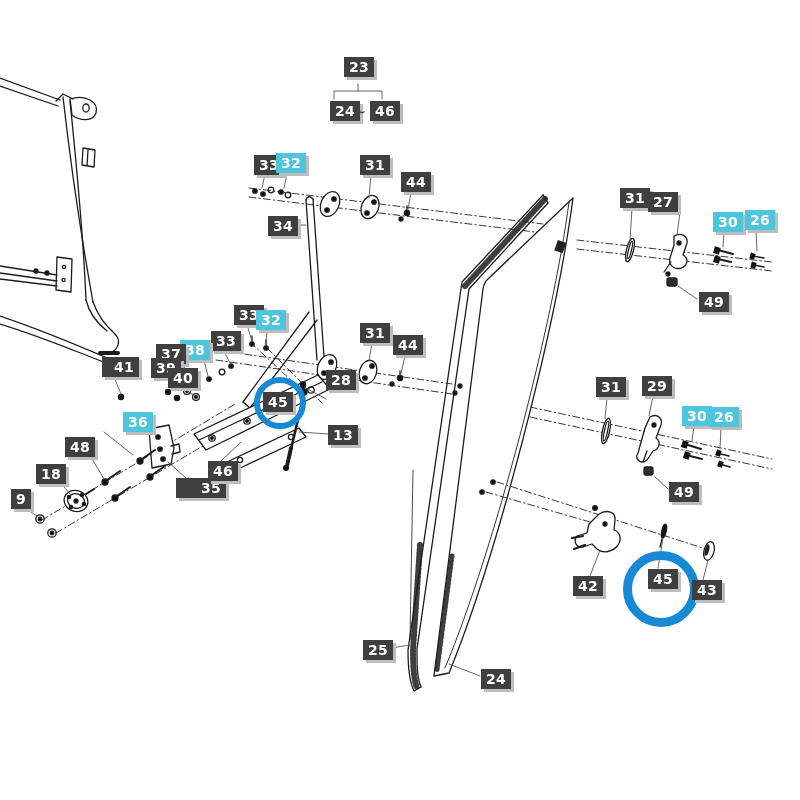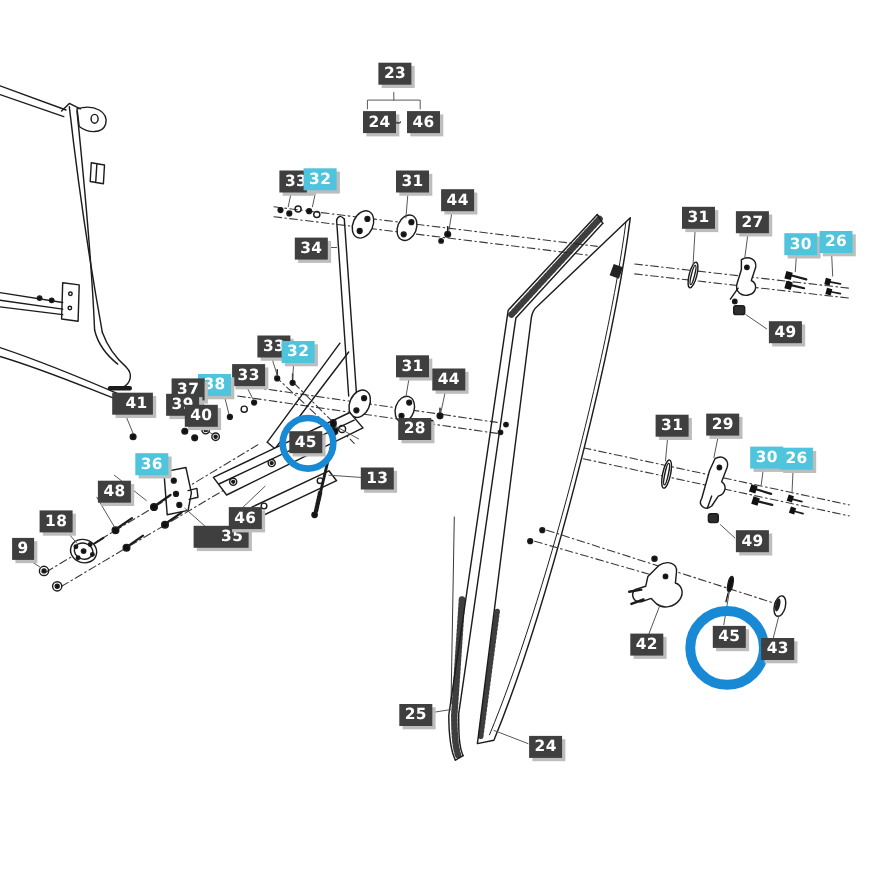--- a/index.html
+++ b/index.html
@@ -294,39 +294,39 @@
       <div class="part-label dark" style="left: 344px; top: 57px;">23</div>
       <div class="part-label dark" style="left: 330px; top: 101px;">24</div>
       <div class="part-label plain" style="left: 355px; top: 104px;">~</div>
       <div class="part-label dark" style="left: 370px; top: 101px;">46</div>
       <div class="part-label dark" style="left: 254px; top: 155px;">33</div>
       <div class="part-label cyan" style="left: 276px; top: 153px;">32</div>
       <div class="part-label dark" style="left: 360px; top: 155px;">31</div>
       <div class="part-label dark" style="left: 401px; top: 172px;">44</div>
       <div class="part-label dark" style="left: 268px; top: 216px;">34</div>
       <div class="part-label dark" style="left: 620px; top: 188px;">31</div>
-      <div class="part-label dark" style="left: 669px; top: 192px;">27</div>
+      <div class="part-label dark" style="left: 648px; top: 192px;">27</div>
       <div class="part-label cyan" style="left: 713px; top: 212px;">30</div>
       <div class="part-label cyan" style="left: 745px; top: 210px;">26</div>
       <div class="part-label dark" style="left: 699px; top: 292px;">49</div>
       <div class="part-label dark" style="left: 234px; top: 305px;">33</div>
       <div class="part-label cyan" style="left: 256px; top: 310px;">32</div>
       <div class="part-label dark" style="left: 211px; top: 331px;">33</div>
       <div class="part-label cyan" style="left: 180px; top: 340px;">38</div>
       <div class="part-label dark" style="left: 156px; top: 344px;">37</div>
       <div class="part-label dark" style="left: 151px; top: 358px;">39</div>
       <div class="part-label dark" style="left: 168px; top: 368px;">40</div>
       <div class="part-label dark" style="left: 102px; top: 357px; padding-left: 12px;">41</div>
       <div class="part-label dark" style="left: 360px; top: 323px;">31</div>
       <div class="part-label dark" style="left: 393px; top: 335px;">44</div>
       <div class="part-label dark" style="left: 263px; top: 392px;">45</div>
-      <div class="part-label dark" style="left: 326px; top: 380px; margin-left: 36px;">28</div>
+      <div class="part-label dark" style="left: 326px; top: 370px;">28</div>
       <div class="part-label dark" style="left: 328px; top: 425px;">13</div>
       <div class="part-label cyan" style="left: 91px; top: 412px; margin-left: 32px;">36</div>
-      <div class="part-label dark" style="left: 65px; top: 437px; margin-left: 24px;">48</div>
+      <div class="part-label dark" style="left: 65px; top: 437px;">48</div>
       <div class="part-label dark" style="left: 36px; top: 464px;">18</div>
       <div class="part-label dark" style="left: 11px; top: 489px;">9</div>
       <div class="part-label dark" style="left: 176px; top: 478px; padding-left: 25px;">35</div>
       <div class="part-label dark" style="left: 208px; top: 461px;">46</div>
       <div class="part-label dark" style="left: 596px; top: 377px;">31</div>
       <div class="part-label dark" style="left: 642px; top: 376px;">29</div>
       <div class="part-label cyan" style="left: 682px; top: 406px;">30</div>
       <div class="part-label cyan" style="left: 709px; top: 407px;">26</div>
       <div class="part-label dark" style="left: 669px; top: 482px;">49</div>
       <div class="part-label dark" style="left: 573px; top: 576px;">42</div>

